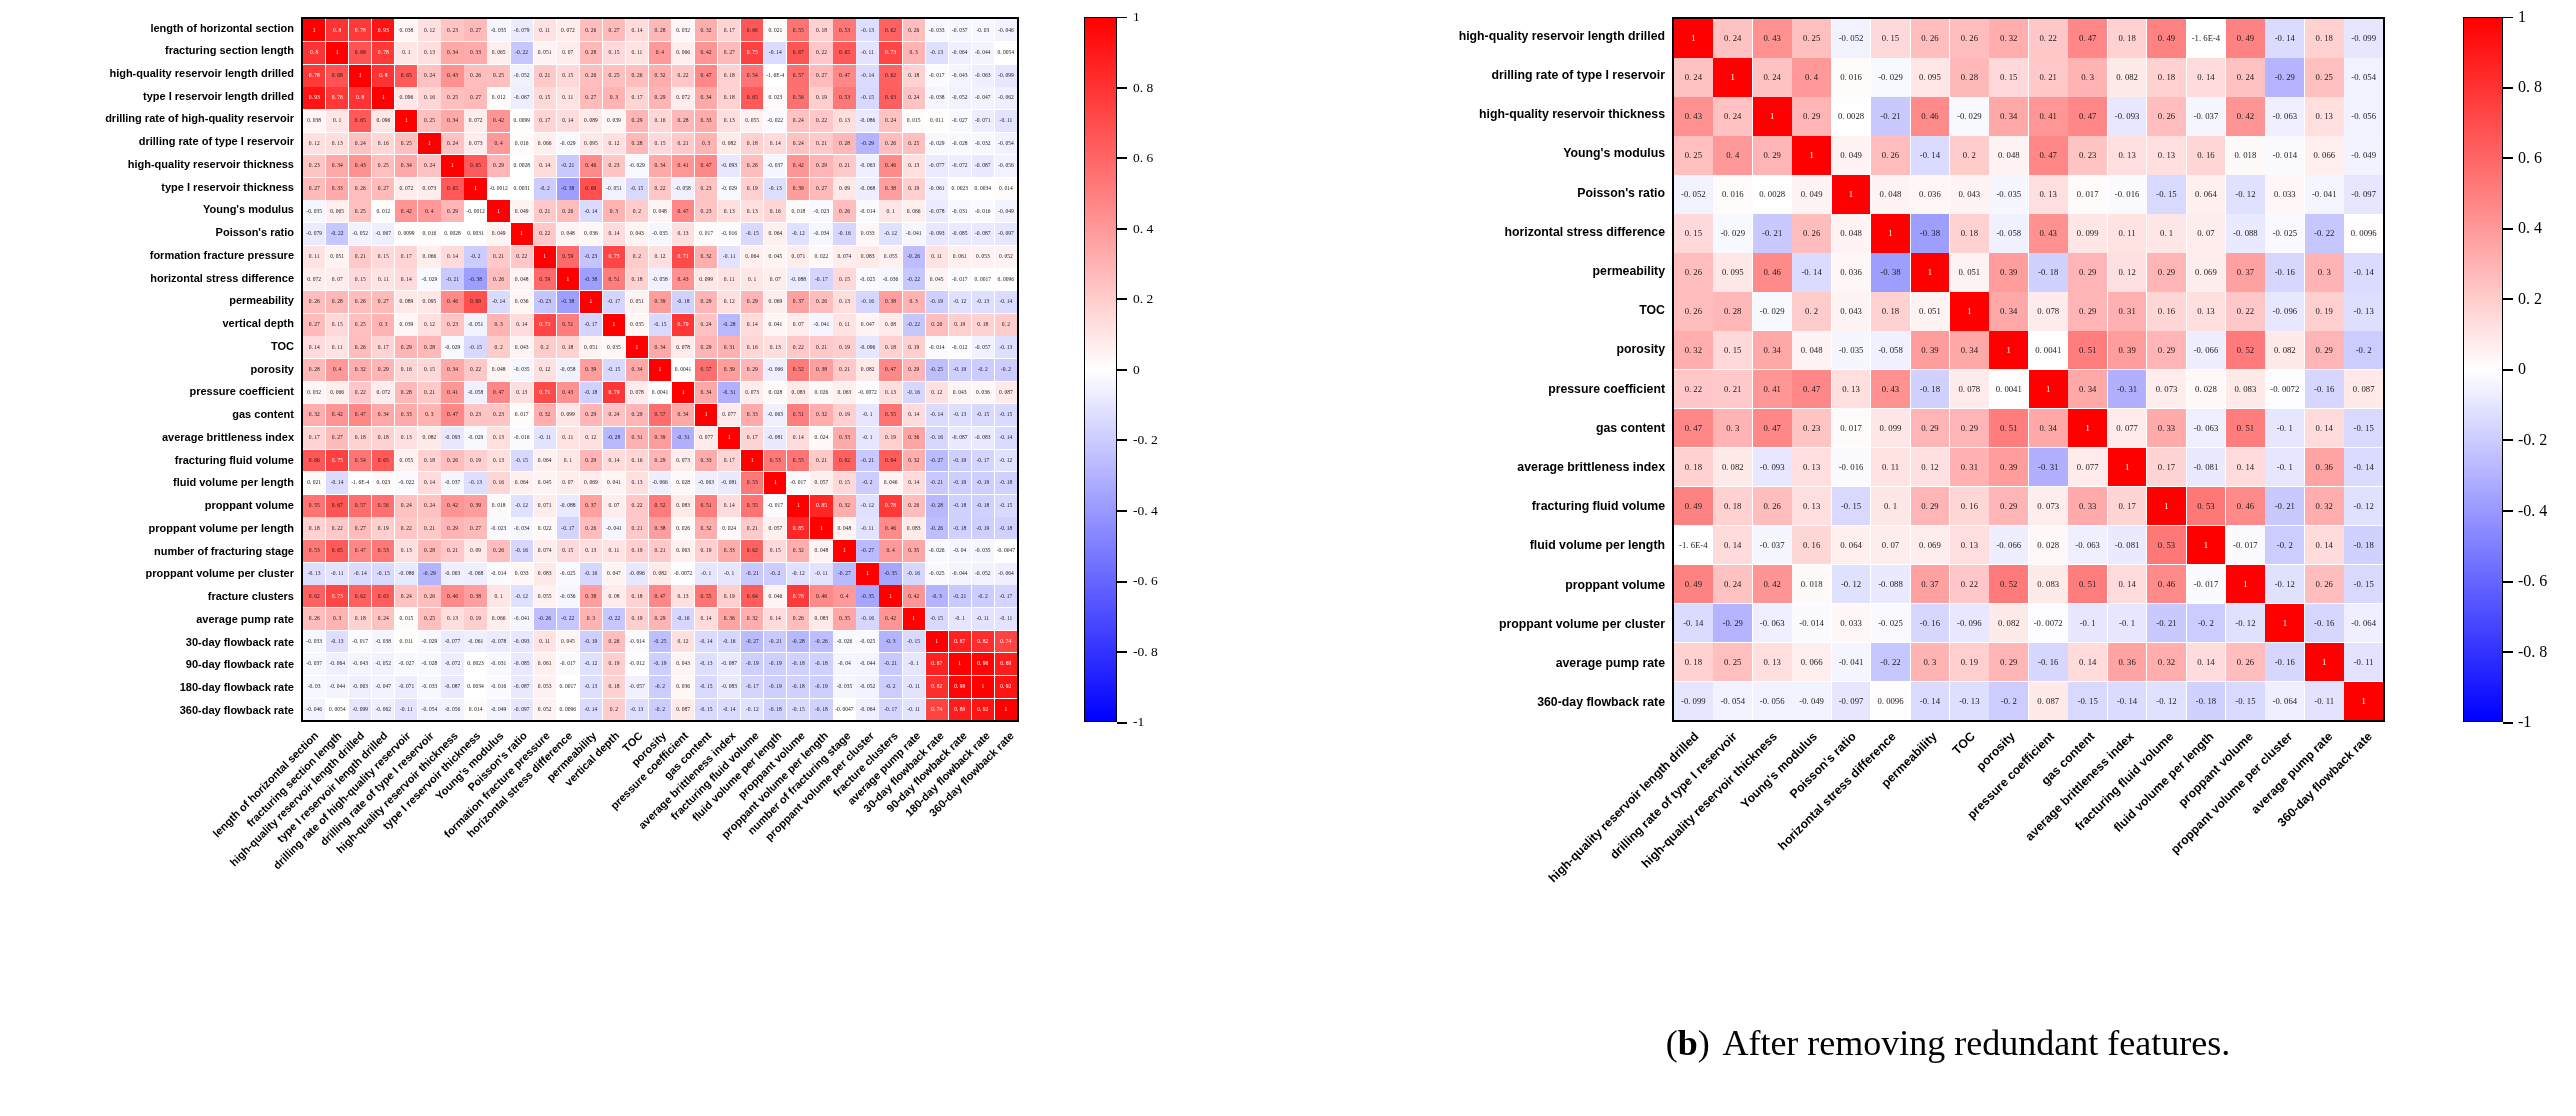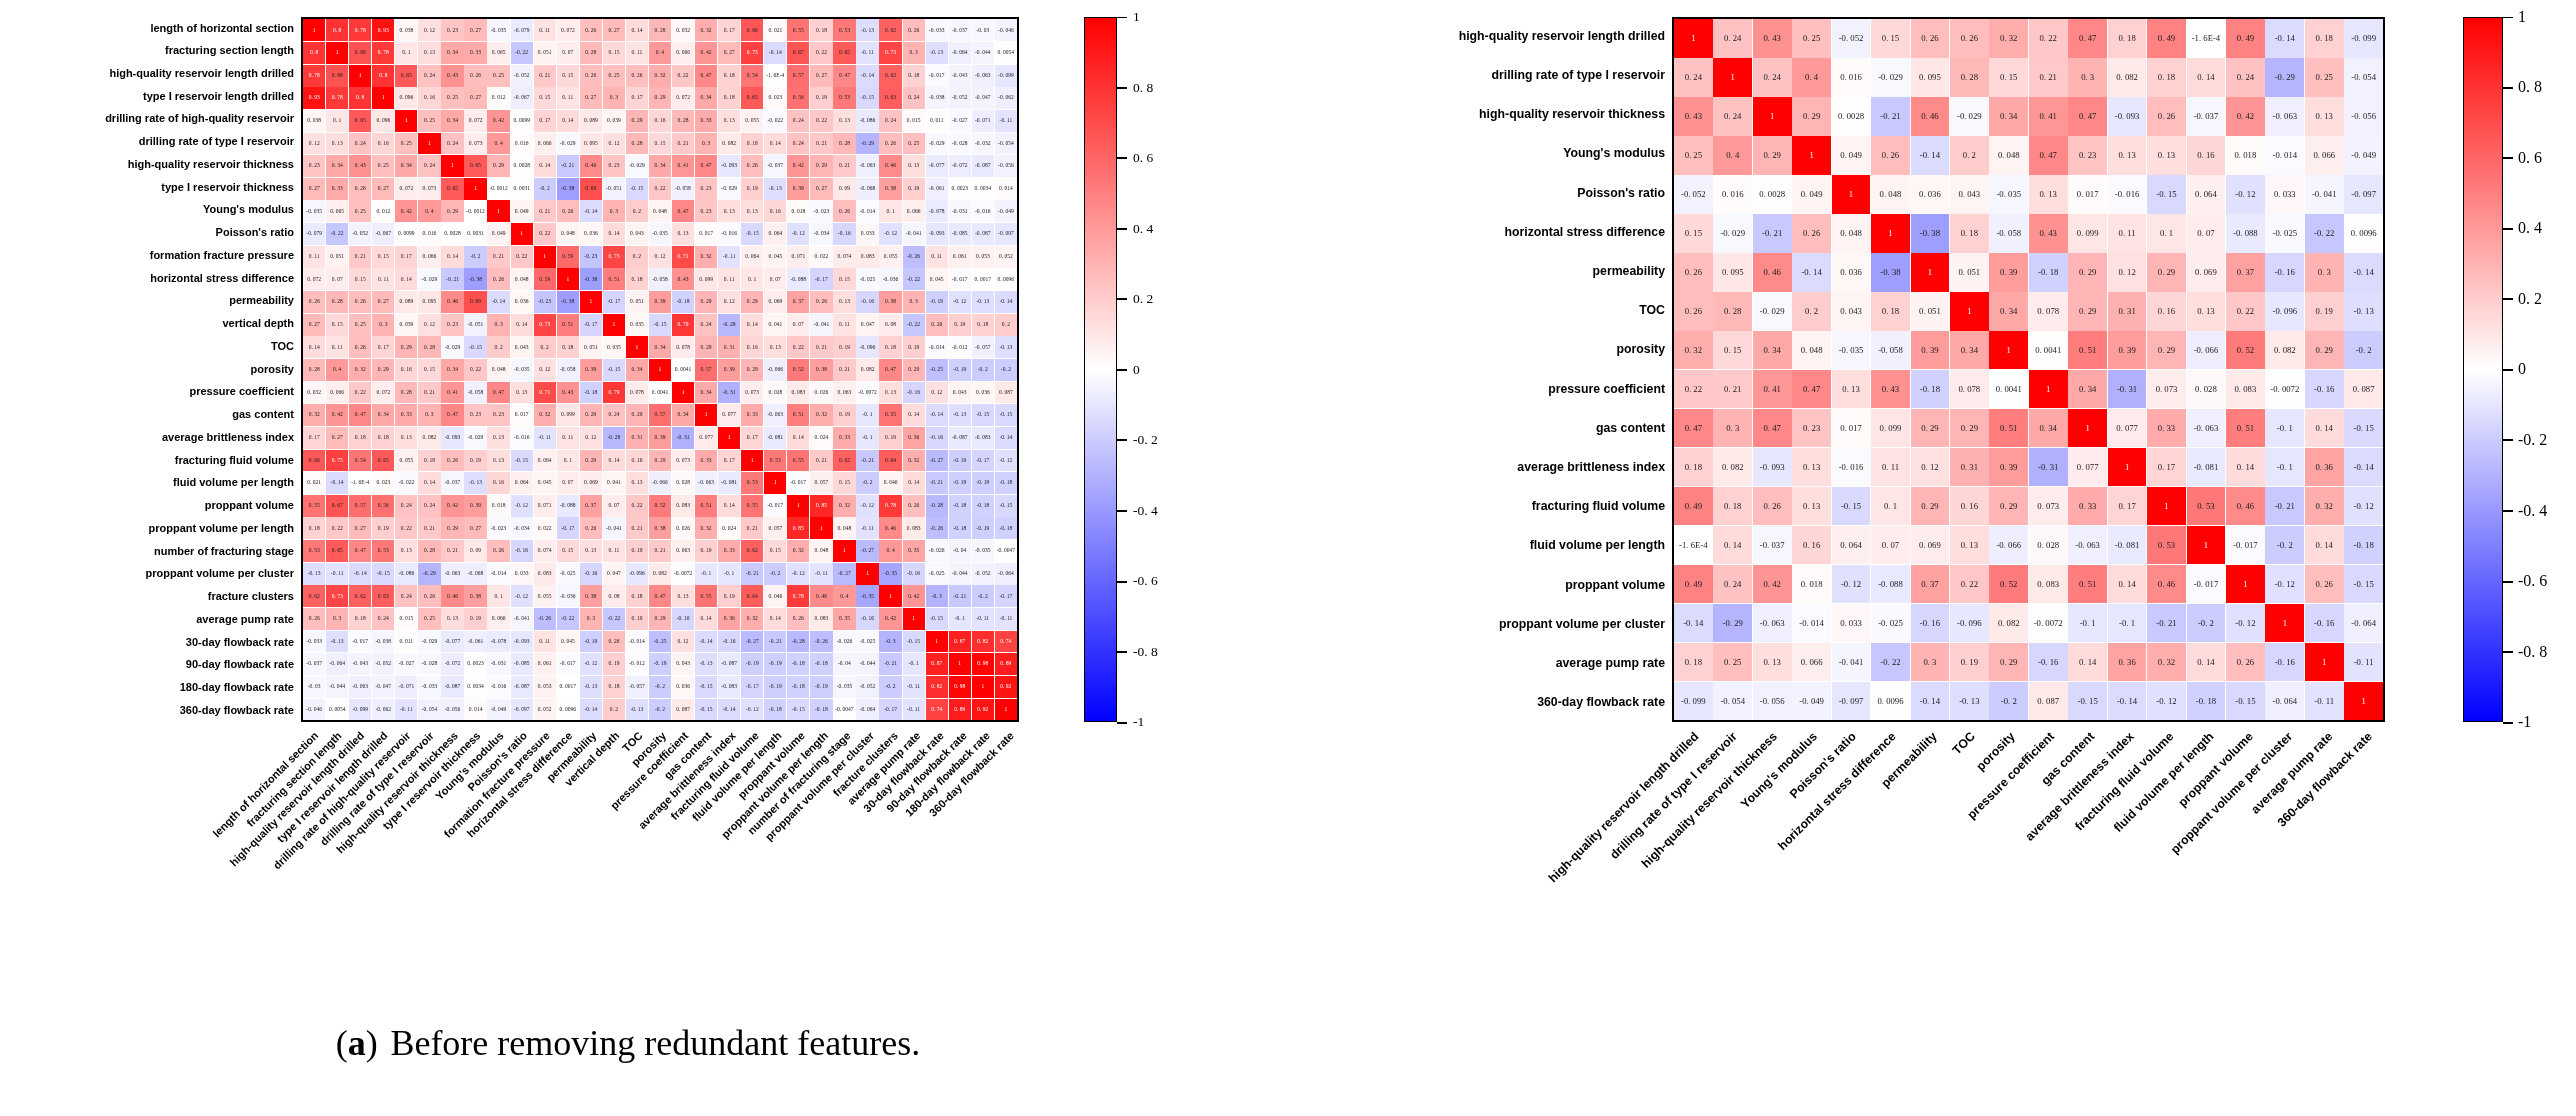--- a/index.html
+++ b/index.html
@@ -1132,23 +1132,20 @@
       <div class="cbticklab" style="left: 49px; top: 416px; font-size: 13.5px;">-0. 2</div>
       <div class="cbtick" style="left: 33px; top: 493px; width: 10.3px;"></div>
       <div class="cbticklab" style="left: 49px; top: 487px; font-size: 13.5px;">-0. 4</div>
       <div class="cbtick" style="left: 33px; top: 564px; width: 10.3px;"></div>
       <div class="cbticklab" style="left: 49px; top: 557px; font-size: 13.5px;">-0. 6</div>
       <div class="cbtick" style="left: 33px; top: 634px; width: 10.3px;"></div>
       <div class="cbticklab" style="left: 49px; top: 628px; font-size: 13.5px;">-0. 8</div>
       <div class="cbtick" style="left: 33px; top: 705px; width: 10.3px;"></div>
       <div class="cbticklab" style="left: 49px; top: 698px; font-size: 13.5px;">-1</div>
     </div>
-  <div class="caption" style="left:0px;top:1022px;width:1256px;font-size:36px;">
-    <span>(</span><b>a</b><span class="cap-close">)</span><span>Before removing redundant features.</span>
-  </div>
 </div>
 
 <div class="abs" style="left:1284px;top:0;width:1292px;height:1116px;">
   <div class="abs" style="left: 0px; top: 17.4px; width: 381px; height: 705px;">
       <div class="rowlab" style="font-size: 12.3px; top: 13px;">high-quality reservoir length drilled</div>
       <div class="rowlab" style="font-size: 12.3px; top: 52px;">drilling rate of type I reservoir</div>
       <div class="rowlab" style="font-size: 12.3px; top: 91px;">high-quality reservoir thickness</div>
       <div class="rowlab" style="font-size: 12.3px; top: 130px;">Young's modulus</div>
       <div class="rowlab" style="font-size: 12.3px; top: 170px;">Poisson's ratio</div>
       <div class="rowlab" style="font-size: 12.3px; top: 209px;">horizontal stress difference</div>
@@ -1565,14 +1562,17 @@
       <div class="cbticklab" style="left: 55px; top: 415px; font-size: 16px;">-0. 2</div>
       <div class="cbtick" style="left: 40px; top: 493px; width: 10.3px;"></div>
       <div class="cbticklab" style="left: 55px; top: 486px; font-size: 16px;">-0. 4</div>
       <div class="cbtick" style="left: 40px; top: 564px; width: 10.3px;"></div>
       <div class="cbticklab" style="left: 55px; top: 556px; font-size: 16px;">-0. 6</div>
       <div class="cbtick" style="left: 40px; top: 634px; width: 10.3px;"></div>
       <div class="cbticklab" style="left: 55px; top: 627px; font-size: 16px;">-0. 8</div>
       <div class="cbtick" style="left: 40px; top: 705px; width: 10.3px;"></div>
       <div class="cbticklab" style="left: 55px; top: 697px; font-size: 16px;">-1</div>
     </div>
+  <div class="caption" style="left:36px;top:1022px;width:1256px;font-size:36px;">
+    <span>(</span><b>b</b><span class="cap-close">)</span><span>After removing redundant features.</span>
+  </div>
 </div>
 
 
 </body></html>

